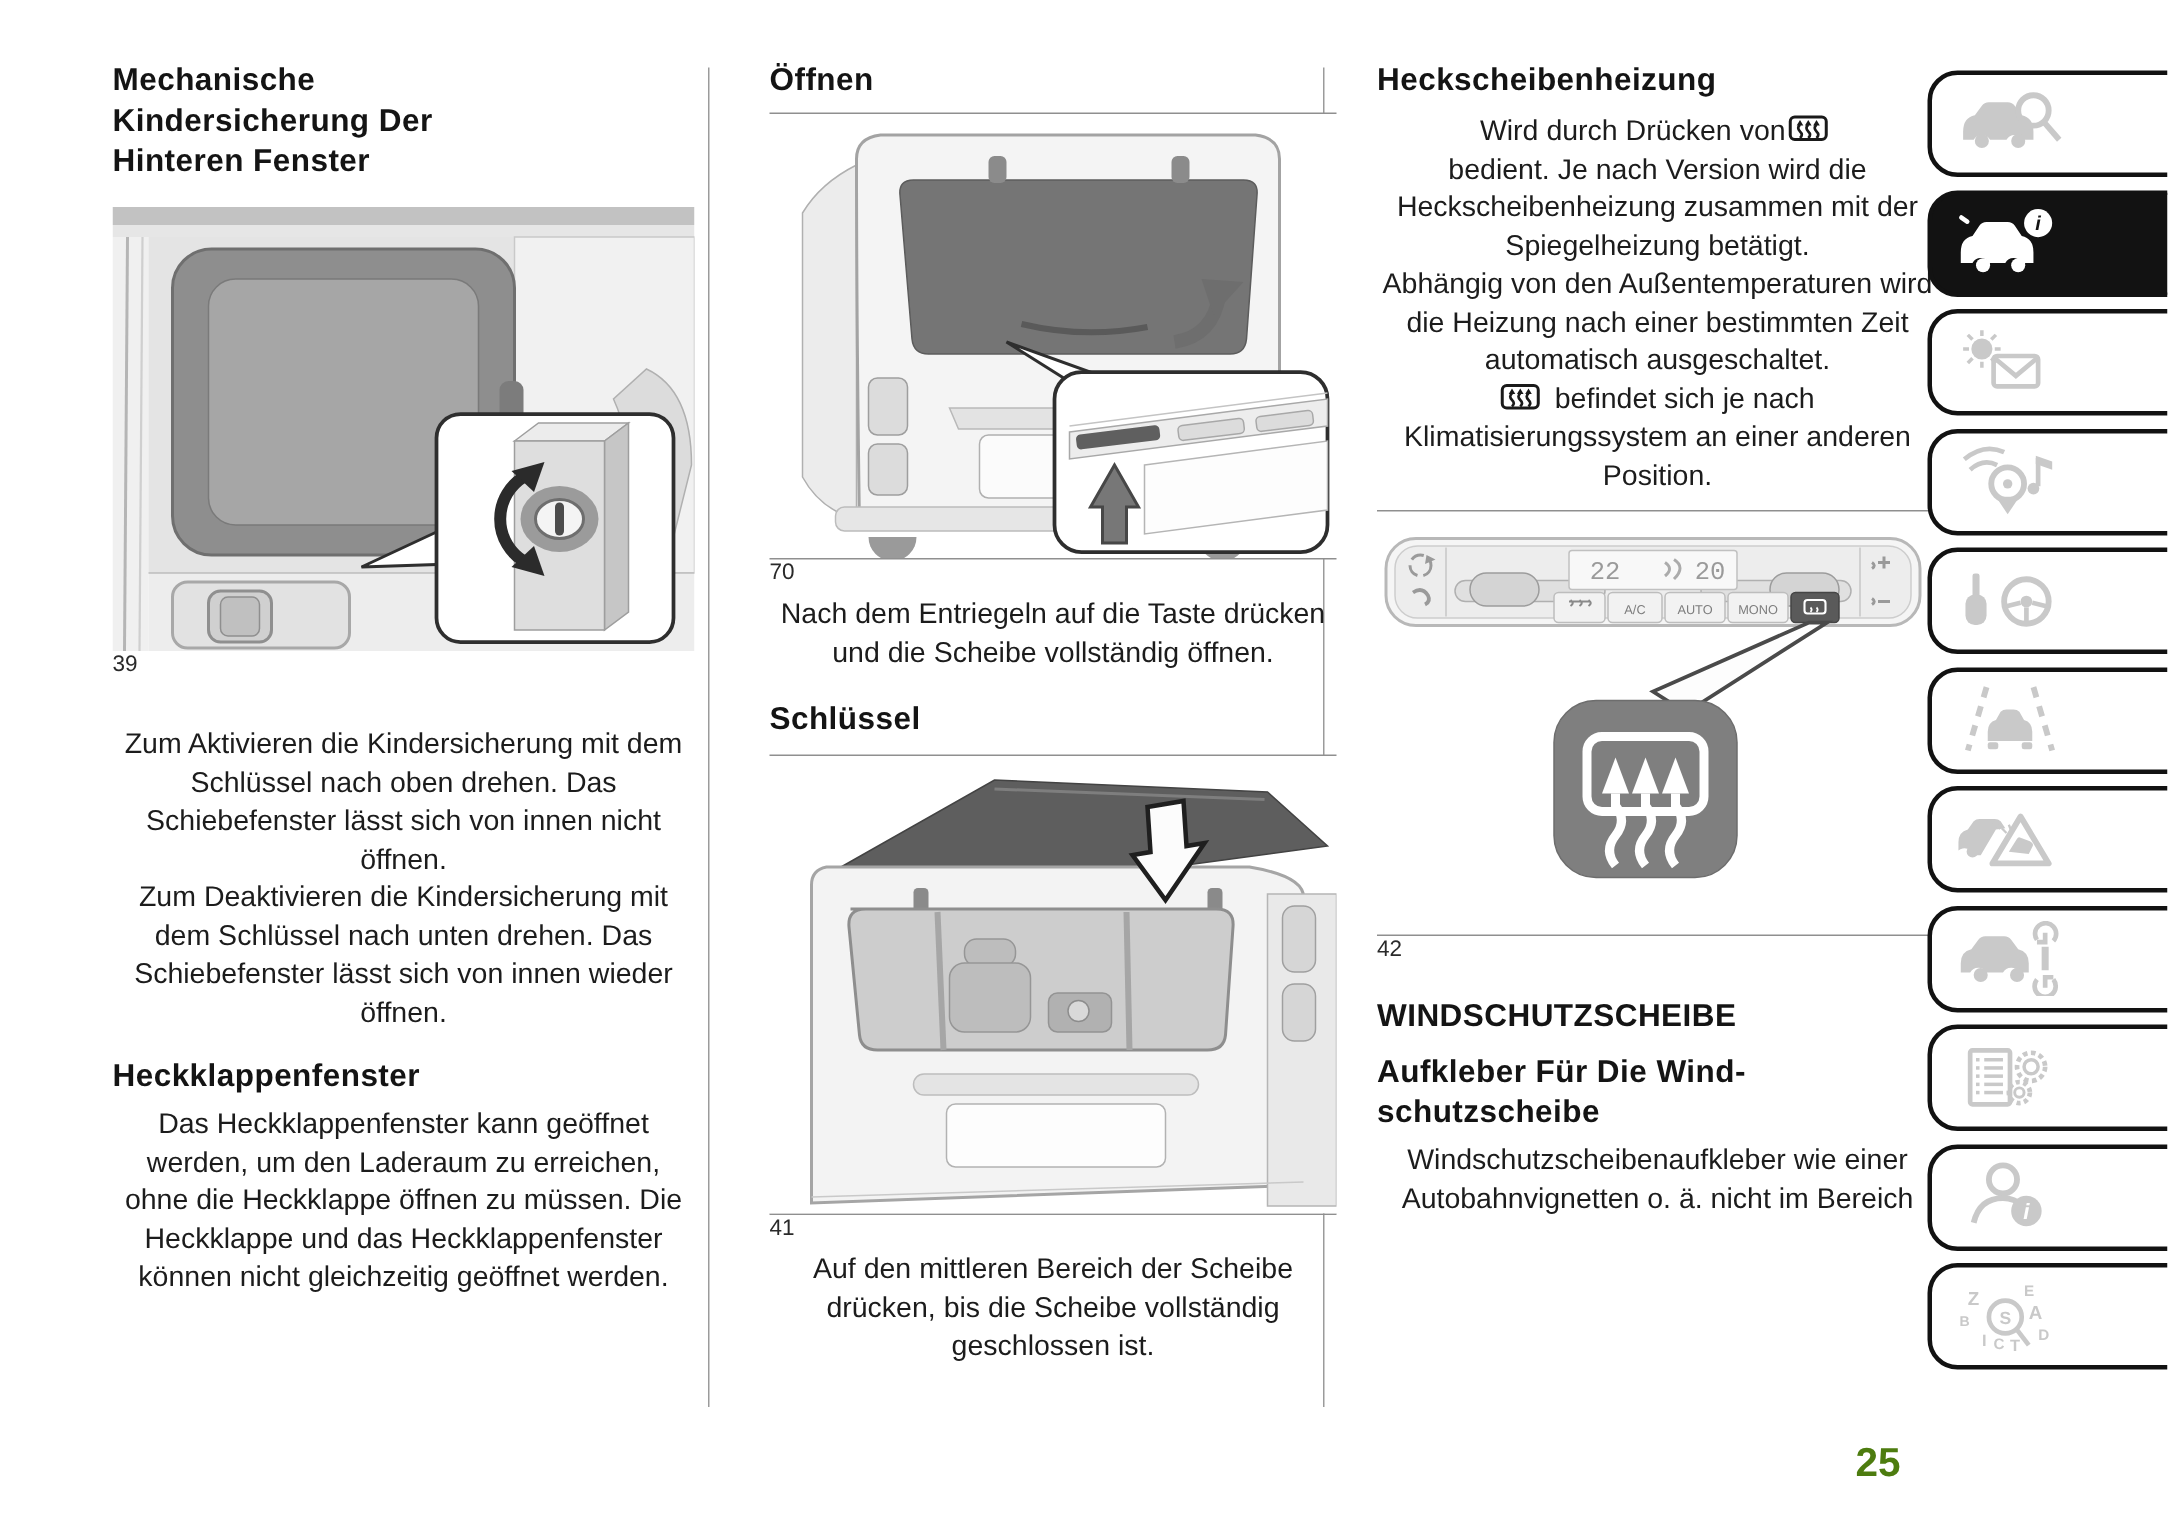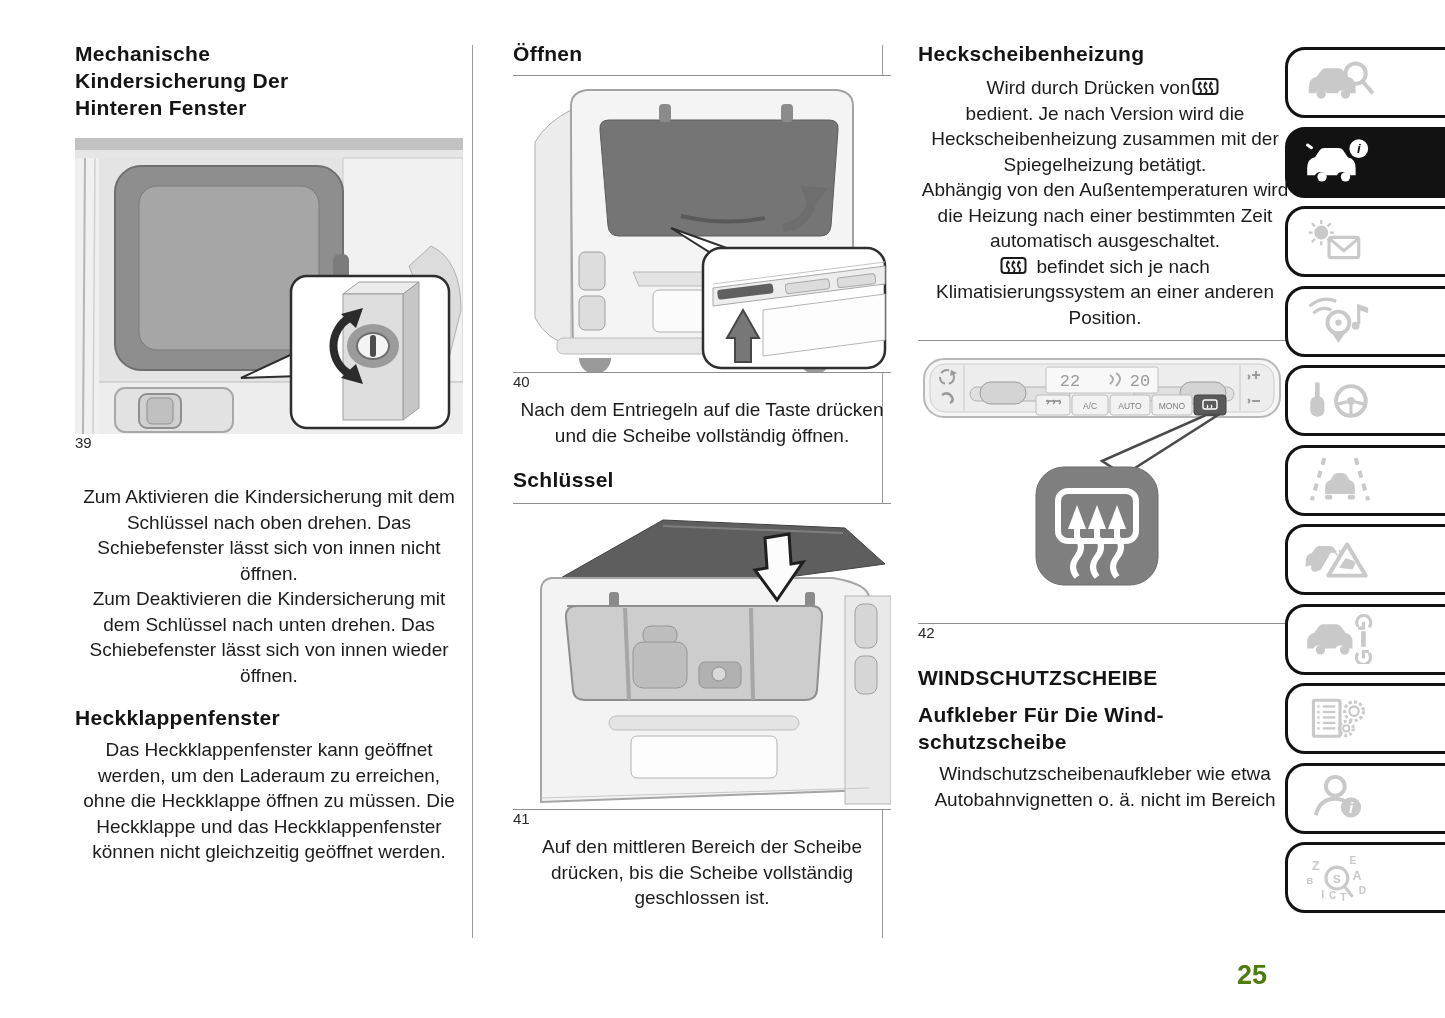--- a/index.html
+++ b/index.html
@@ -107,21 +107,21 @@
       <rect x="190" y="172" width="182" height="120" rx="18" fill="#ffffff" stroke="#2e2e2e" stroke-width="2.5"></rect>
       <path d="M200 208 L372 186" stroke="#c4c4c4" fill="none"></path>
       <polygon points="200,212 372,190 372,208 200,230" fill="#ededed" stroke="#a8a8a8"></polygon>
       <rect x="204" y="214" width="56" height="10" rx="3" fill="#5f5f5f" transform="rotate(-7 204 214)"></rect>
       <rect x="272" y="208" width="44" height="10" rx="3" fill="#dcdcdc" stroke="#a8a8a8" transform="rotate(-7 272 208)"></rect>
       <rect x="324" y="202" width="38" height="10" rx="3" fill="#dcdcdc" stroke="#a8a8a8" transform="rotate(-7 324 202)"></rect>
       <polygon points="250,234 372,218 372,264 250,280" fill="#fdfdfd" stroke="#b5b5b5"></polygon>
       <polygon points="214,262 230,234 246,262 238,262 238,286 222,286 222,262" fill="#777777" stroke="#474747" stroke-width="2"></polygon>
     </svg>
     <hr class="rule">
-    <div class="cap">40</div>
+    <div class="cap">70</div>
 
     <div class="body-text mt6">Nach dem Entriegeln auf die Taste drücken und die Scheibe vollständig öffnen.</div>
 
     <h2 class="hd" style="margin-top:18px;">Schlüssel</h2>
     <hr class="rule" style="margin-top:10px;">
 
     <svg class="figure" width="378" height="305" viewBox="0 0 378 305">
       <rect width="378" height="305" fill="#ffffff"></rect>
       <polygon points="30,84 150,16 332,24 372,60 268,74 64,92" fill="#5e5e5e" stroke="#434343"></polygon>
       <path d="M150 22 L330 29" stroke="#7e7e7e" stroke-width="2" fill="none"></path>
@@ -232,21 +232,21 @@
         <polygon points="190,180 208,180 199,156"></polygon>
       </g>
     </svg>
 
     <hr class="rule" style="margin-top:6px;">
     <div class="cap">42</div>
 
     <h2 class="hd" style="margin-top:22px;">WINDSCHUTZSCHEIBE</h2>
     <h2 class="hd" style="margin-top:10px;"><span>Aufkleber Für Die Wind-</span><br>
       <span>schutzscheibe</span></h2>
-    <div class="body-text mt6">Windschutzscheibenaufkleber wie etwa Autobahnvignetten o. ä. nicht im Bereich</div>
+    <div class="body-text mt6">Windschutzscheibenaufkleber wie einer Autobahnvignetten o. ä. nicht im Bereich</div>
   </div>
 
   <div id="sidebar">
       <div class="tab">
         <span class="ticon">
           <svg viewBox="0 0 96 64" width="76" height="50">
             <g fill="#c9c9c9">
               <path d="M8 38 q0-12 10-14 l6-8 q2-3 6-3 h16 q4 0 6 3 l6 8 q10 2 10 14 v7 h-9 a8 8 0 0 0-14 0 H31 a8 8 0 0 0-14 0 H8 z"></path>
               <circle cx="24" cy="46" r="6"></circle>
               <circle cx="55" cy="46" r="6"></circle>

